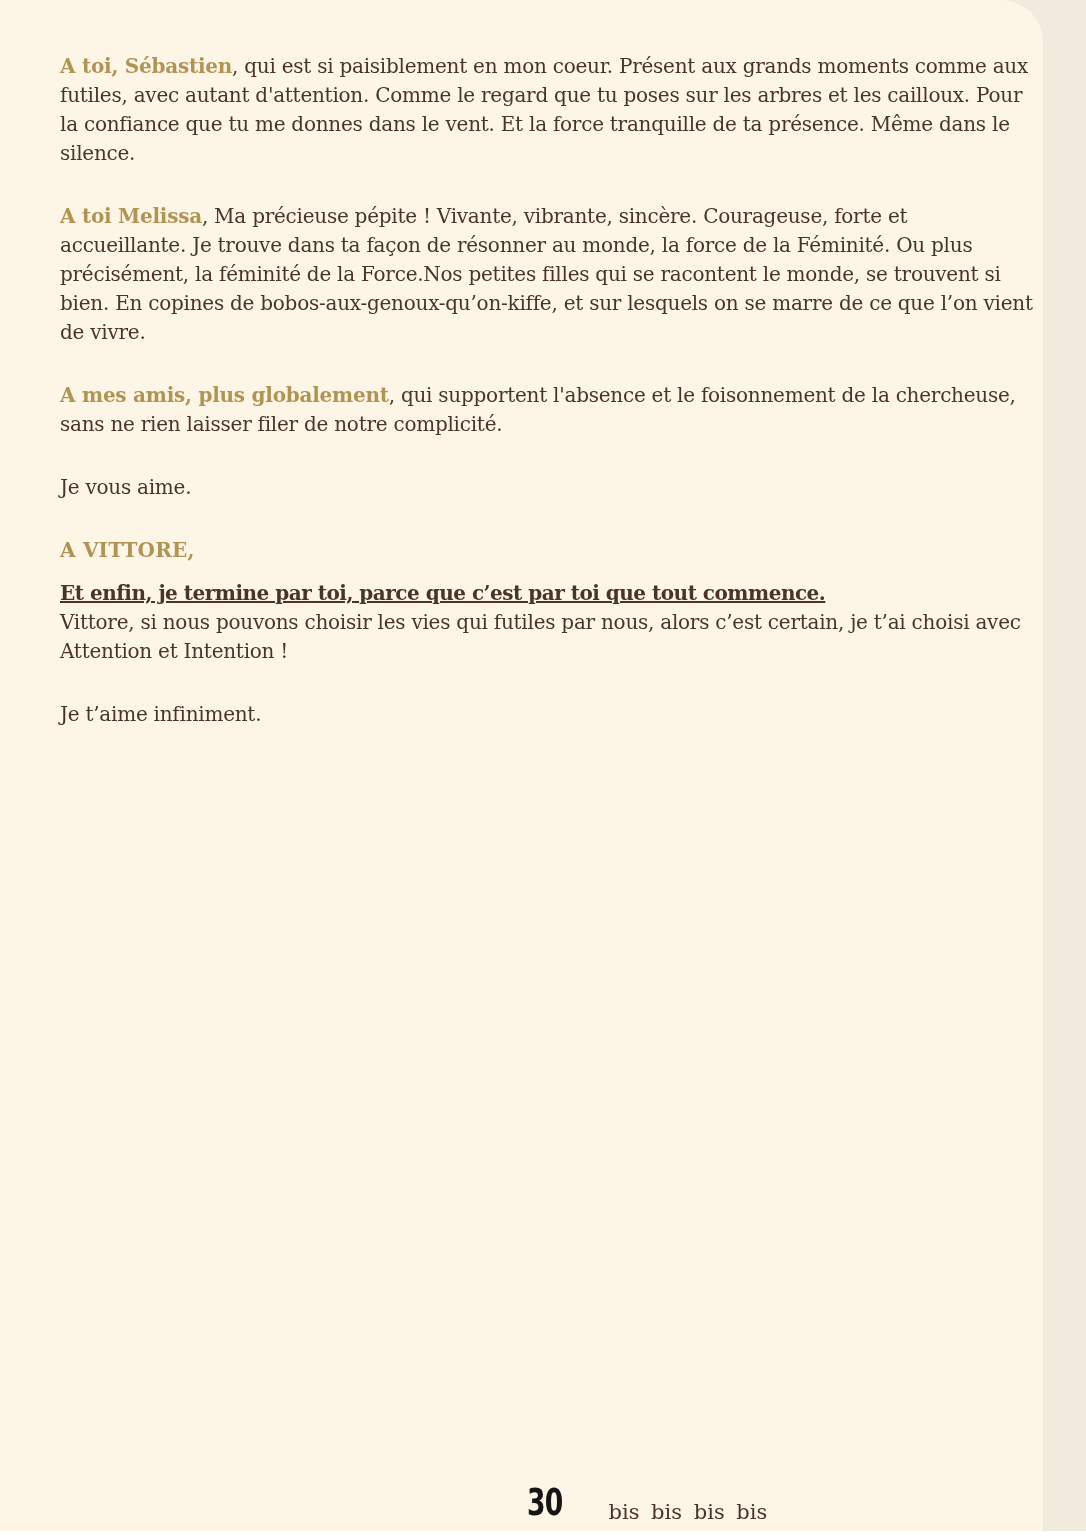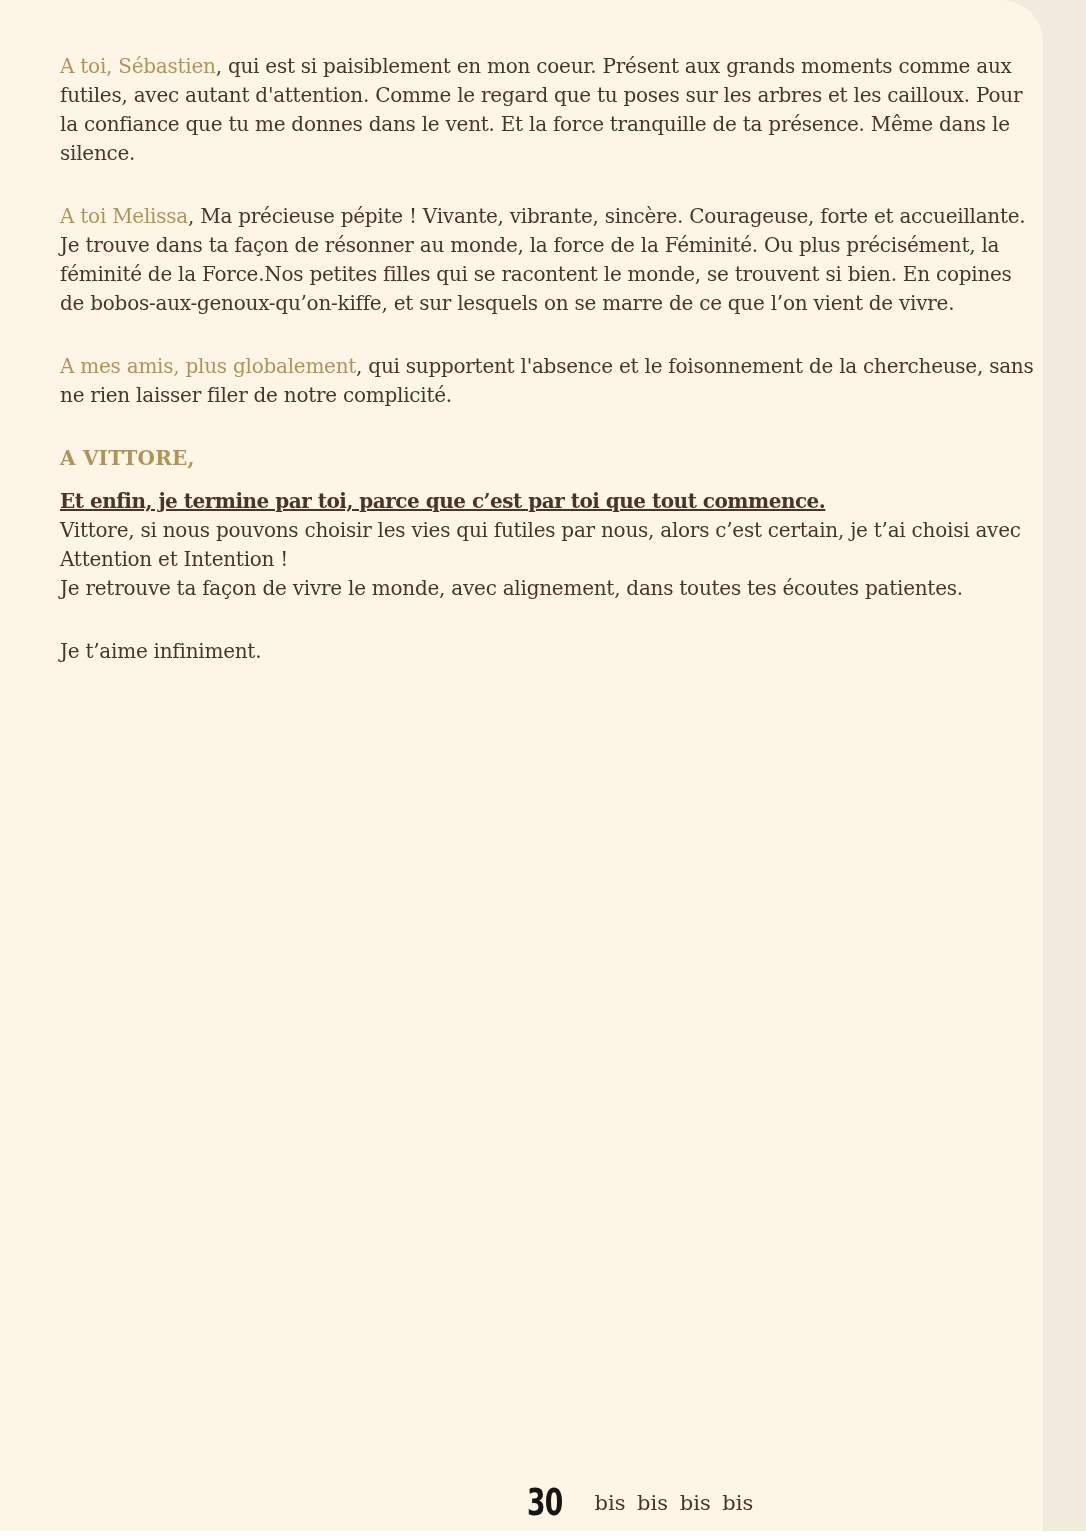--- a/index.html
+++ b/index.html
@@ -28,71 +28,72 @@
   .content{
     position:absolute;
     left:60px;top:52px;
     width:975px;
     color:#4a332a;
     font-size:20px;
     line-height:29px;
     letter-spacing:-0.25px;
   }
   .para{margin:0 0 34px 0;}
-  .lead{color:#b19353;font-weight:400;}
+  .lead{color:#b19353;font-weight:700;}
   .heading{
     color:#b19353;font-weight:700;
     letter-spacing:0.2px;
     margin:0 0 14px 0;
   }
   .bold{font-weight:700;letter-spacing:-0.5px;text-decoration:underline;}
   .footer{
     position:absolute;
     left:527px;top:1481px;
-    display:flex;align-items:center;gap:18px;
+    display:flex;align-items:flex-end;gap:2px;
     white-space:nowrap;
   }
   .page-num{
     display:inline-block;
     font-family:"DejaVu Sans", sans-serif;
     font-weight:800;
     font-size:37px;
     color:#151515;
     transform:scale(0.72,1);
     transform-origin:left bottom;
     letter-spacing:-1px;
   }
   .page-suffix{
     color:#4a332a;
     font-size:21px;
     word-spacing:5px;
+    margin-left:30px;
   }
 </style>
 </head>
 <body>
 
 <div class="stage">
   <div class="outer-bg"></div>
 
   <div class="page">
     <div class="content">
 
       <p class="para"><span class="lead">A toi, Sébastien</span><span>, qui est si paisiblement en mon coeur. Présent aux grands moments comme aux futiles, avec autant d'attention. Comme le regard que tu poses sur les arbres et les cailloux. Pour la confiance que tu me donnes dans le vent. Et la force tranquille de ta présence. Même dans le silence.</span></p>
 
       <p class="para"><span class="lead">A toi Melissa</span><span>, Ma précieuse pépite ! Vivante, vibrante, sincère. Courageuse, forte et accueillante. Je trouve dans ta façon de résonner au monde, la force de la Féminité. Ou plus précisément, la féminité de la Force.Nos petites filles qui se racontent le monde, se trouvent si bien. En copines de bobos-aux-genoux-qu’on-kiffe, et sur lesquels on se marre de ce que l’on vient de vivre.</span></p>
 
       <p class="para"><span class="lead">A mes amis, plus globalement</span><span>, qui supportent l'absence et le foisonnement de la chercheuse, sans ne rien laisser filer de notre complicité.</span></p>
 
+      <p class="para">Je vous aime.</p>
 
       <p class="heading">A VITTORE,</p>
 
       <div class="para">
         <div class="bold">Et enfin, je termine par toi, parce que c’est par toi que tout commence.</div>
         <div>Vittore, si nous pouvons choisir les vies qui futiles par nous, alors c’est certain, je t’ai choisi avec Attention et Intention !</div>
-        <div>Je retrouve ta façon de vivre le monde, avec alignement, dans toutes tes écoutes patientes.</div>
       </div>
 
 
       <p class="para">Je t’aime infiniment.</p>
 
     </div>
 
     <div class="footer">
       <span class="page-num">30</span>
       <span class="page-suffix">bis bis bis bis</span>

